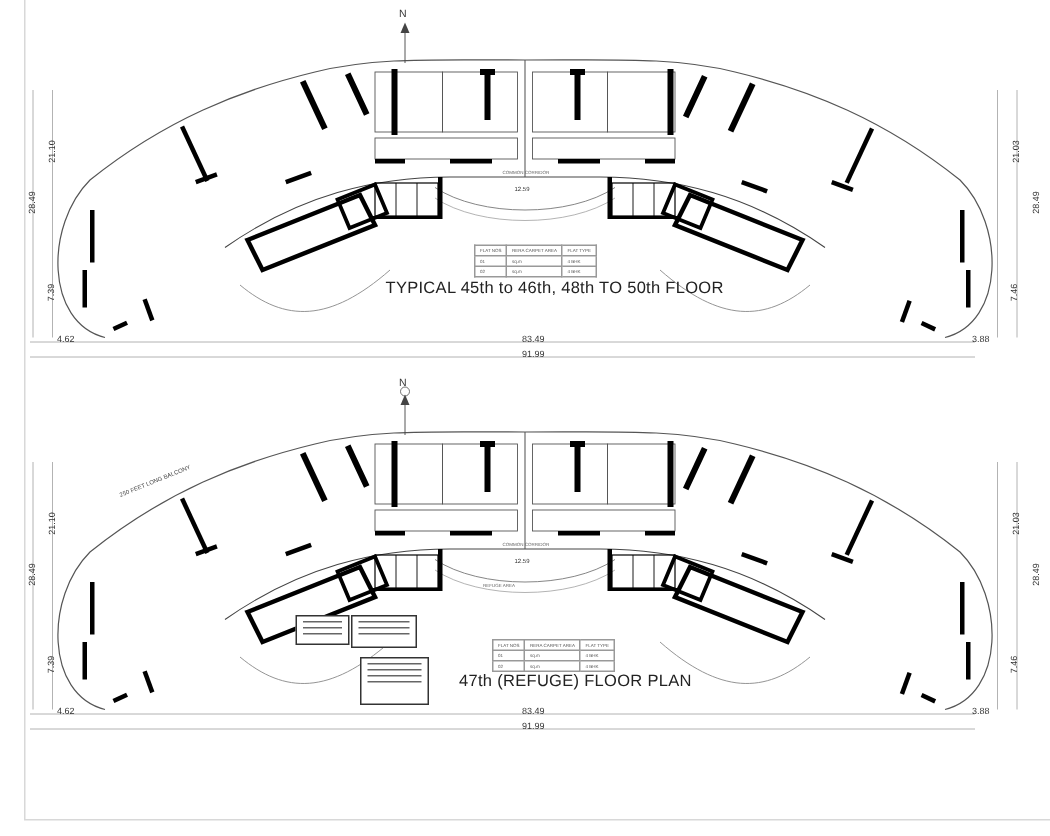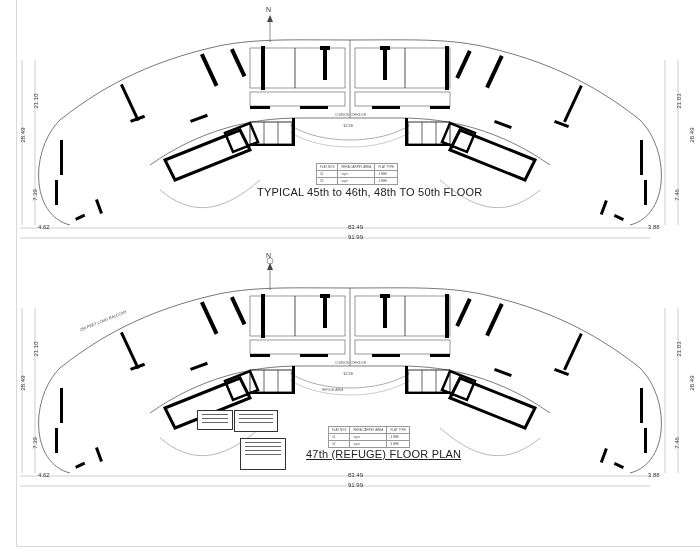--- a/index.html
+++ b/index.html
@@ -242,21 +242,21 @@
         <td>sq.m</td>
         <td>4 BHK</td>
       </tr>
       <tr>
         <td>02</td>
         <td>sq.m</td>
         <td>4 BHK</td>
       </tr>
     </tbody>
       </table>
-    <div class="plan-title" style="left:306px;top:200px;text-decoration:underline;">47th (REFUGE) FLOOR PLAN</div>
+    <div class="plan-title" style="left:306px;top:200px;">47th (REFUGE) FLOOR PLAN</div>
     <div class="dim" style="left:38px;top:224px;">4.62</div>
     <div class="dim" style="left:348px;top:224px;">83.49</div>
     <div class="dim" style="left:648px;top:224px;">3.88</div>
     <div class="dim" style="left:348px;top:234px;">91.99</div>
     <div class="dim-v" style="left:28px;top:98px;">21.10</div>
     <div class="dim-v" style="left:15px;top:132px;">28.49</div>
     <div class="dim-v" style="left:29px;top:192px;">7.39</div>
     <div class="dim-v" style="left:671px;top:98px;">21.03</div>
     <div class="dim-v" style="left:684px;top:132px;">28.49</div>
     <div class="dim-v" style="left:671px;top:192px;">7.46</div>

